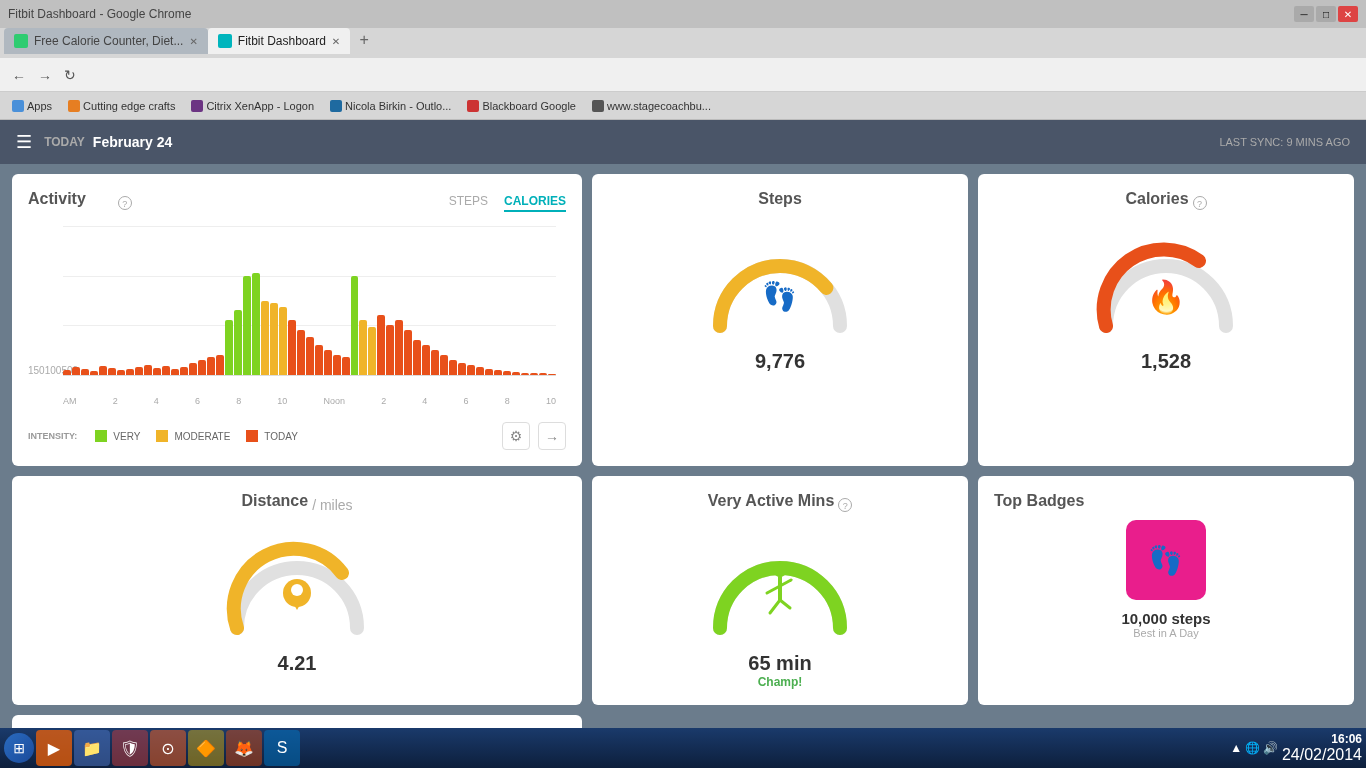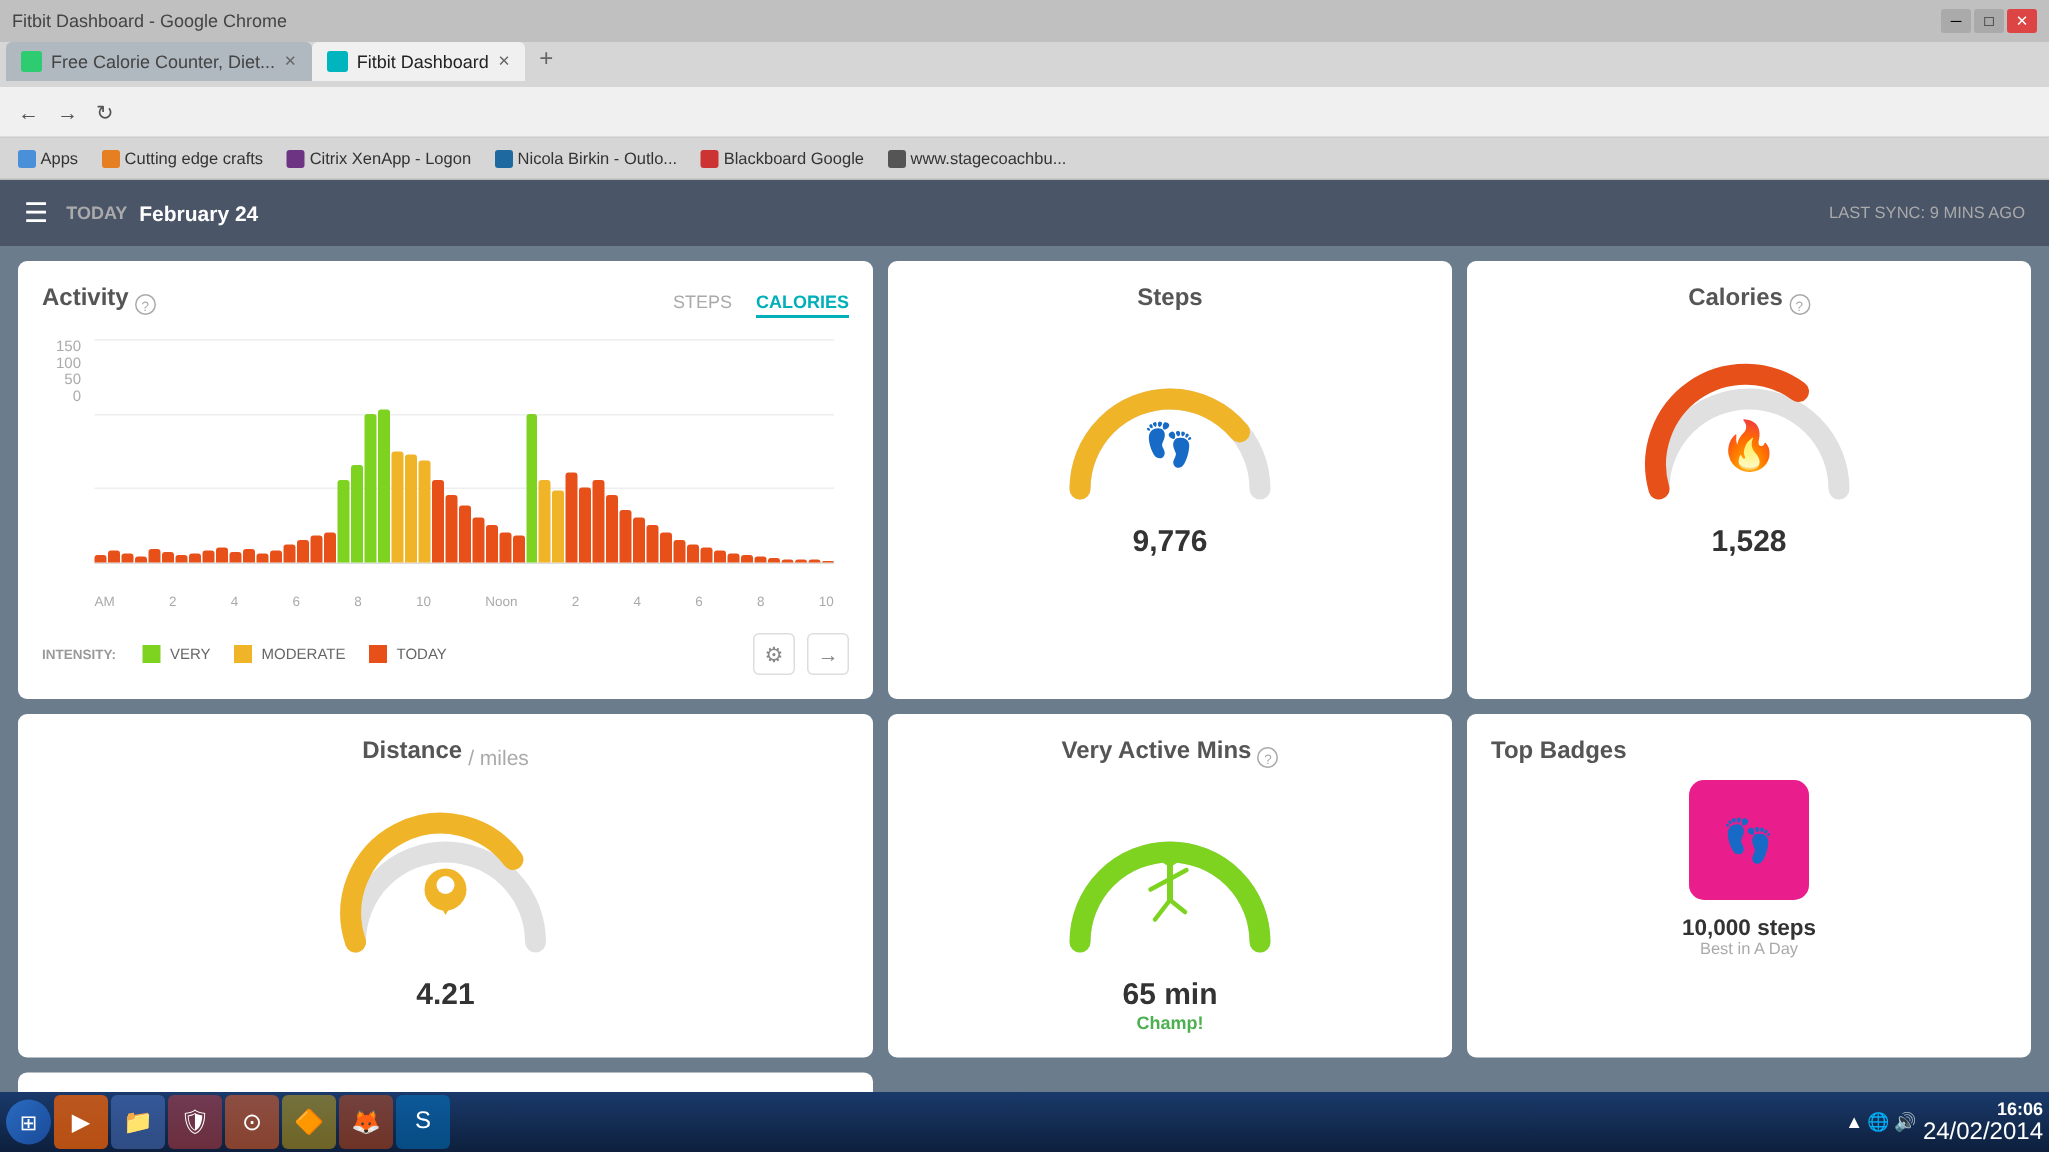--- a/index.html
+++ b/index.html
@@ -37,21 +37,21 @@
     .card-help { display: inline-block; width: 14px; height: 14px; border-radius: 50%; border: 1px solid #aaa; font-size: 9px; color: #aaa; text-align: center; line-height: 14px; cursor: pointer; margin-left: 4px; }
 
     
     .activity-card { grid-column: 1; grid-row: 1; }
     .activity-header { display: flex; justify-content: space-between; align-items: center; margin-bottom: 10px; }
     .activity-tabs { display: flex; gap: 16px; font-size: 12px; }
     .activity-tab { color: #aaa; cursor: pointer; padding-bottom: 2px; }
     .activity-tab.active { color: #00b0b9; border-bottom: 2px solid #00b0b9; font-weight: bold; }
 
     .chart-area { position: relative; height: 180px; }
-    .chart-yaxis { position: absolute; left: 0; top: 0; bottom: 30px; display: flex; flex-direction: column; font-size: 10px; color: #aaa; width: 30px; align-items: flex-end; padding-right: 4px; }
+    .chart-yaxis { position: absolute; left: 0; top: 0; bottom: 30px; display: flex; flex-direction: row; font-size: 10px; color: #aaa; width: 30px; align-items: flex-end; padding-right: 4px; }
     .chart-bars { position: absolute; left: 35px; right: 10px; top: 0; bottom: 30px; display: flex; align-items: flex-end; gap: 1px; border-bottom: 1px solid #ddd; }
     .chart-bar { flex: 1; min-width: 3px; cursor: pointer; }
     .chart-xaxis { position: absolute; left: 35px; right: 10px; bottom: 0; display: flex; justify-content: space-between; font-size: 9px; color: #aaa; }
     .grid-lines { position: absolute; left: 35px; right: 10px; top: 0; bottom: 30px; display: flex; flex-direction: column; justify-content: space-between; }
     .grid-line { border-top: 1px solid #eee; width: 100%; }
 
     .legend { display: flex; gap: 16px; margin-top: 8px; font-size: 10px; color: #666; align-items: center; }
     .legend-color { width: 12px; height: 12px; display: inline-block; margin-right: 3px; }
     .legend-label { font-size: 9px; font-weight: bold; color: #999; margin-right: 2px; }
 
@@ -164,21 +164,21 @@
         <span class="today-date">February 24</span>
       </div>
     </div>
     <span class="sync-label">LAST SYNC: 9 MINS AGO</span>
   </div>
 
   <div class="dashboard">
 
     <div class="card activity-card">
       <div class="activity-header">
-        <div style="display:flex;align-items:center;">
+        <div style="display:flex;align-items:center;gap:28px;">
           <span class="card-title">Activity</span>
           <span class="card-help">?</span>
         </div>
         <div class="activity-tabs">
           <span class="activity-tab">STEPS</span>
           <span class="activity-tab active">CALORIES</span>
         </div>
       </div>
 
       <div class="chart-area">

